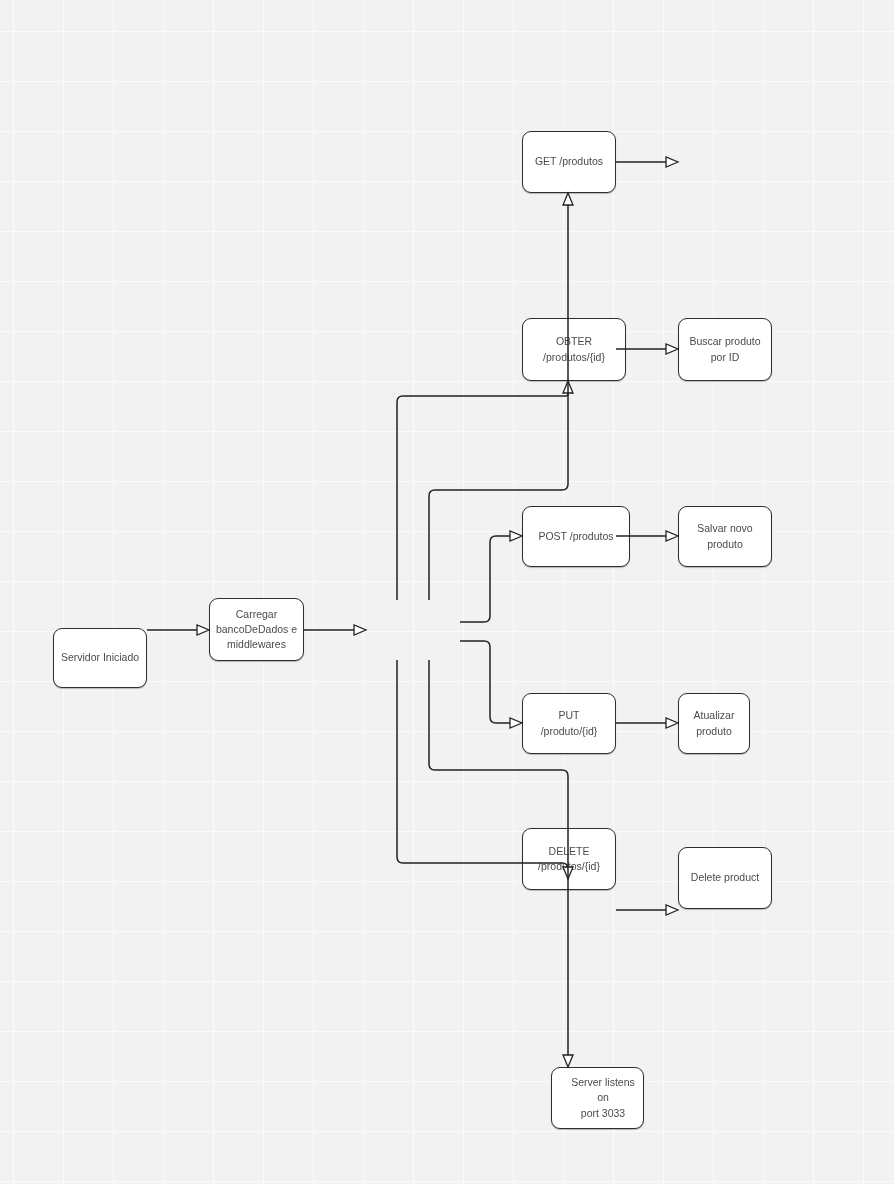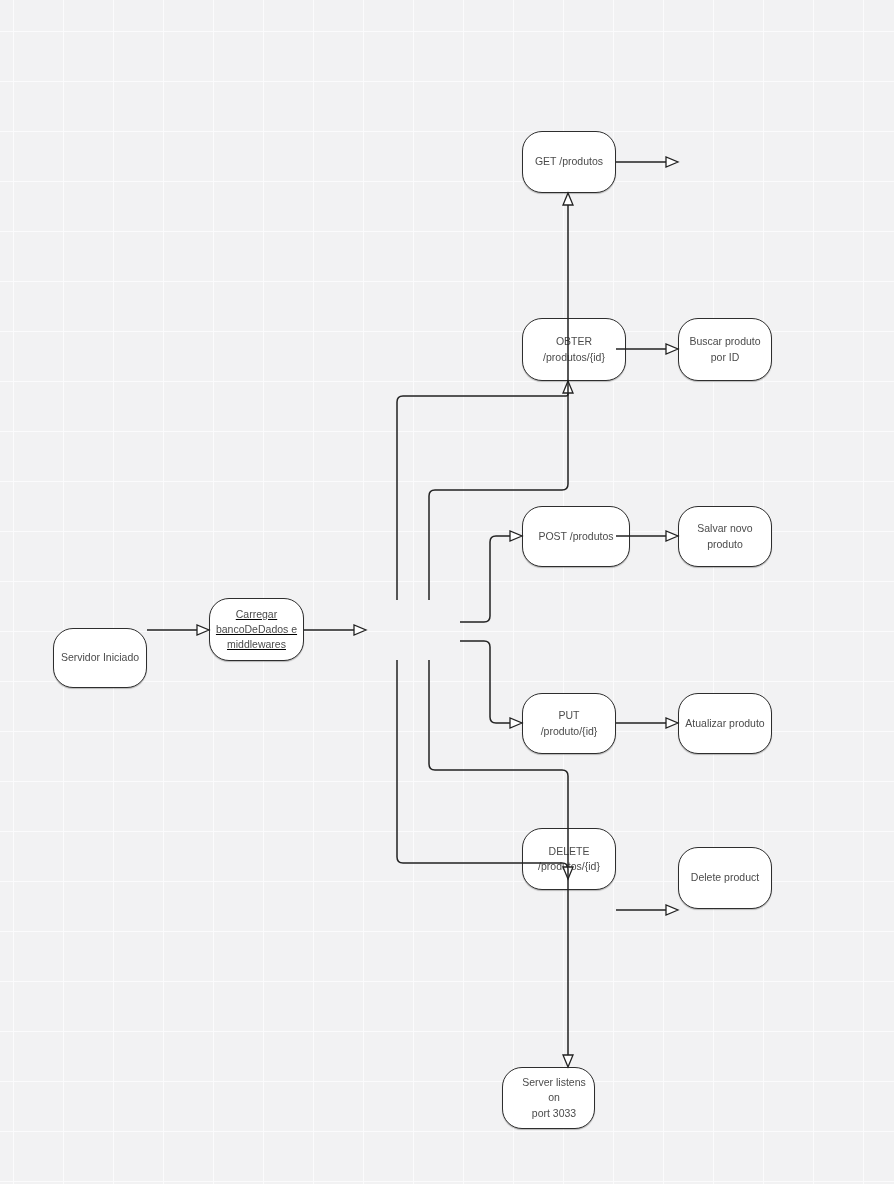--- a/index.html
+++ b/index.html
@@ -7,41 +7,41 @@
     position:relative;width:894px;height:1184px;overflow:hidden;
     background-color:#f2f2f3;
     background-image:
       linear-gradient(to right,#fbfbfc 1px,transparent 1px),
       linear-gradient(to bottom,#fbfbfc 1px,transparent 1px);
     background-size:50px 50px;
     background-position:13px 31px;
   }
   .node{
     position:absolute;box-sizing:border-box;
-    background:#ffffff;border:1.5px solid #2e2e2e;border-radius:20px;
+    background:#ffffff;border:1.5px solid #2e2e2e;border-radius:9px;
     display:flex;align-items:center;justify-content:center;
     text-align:center;padding:3px;cursor:pointer;
     box-shadow:0 1px 1px rgba(0,0,0,0.25);
   }
   .node-label{
     font-size:10.5px;line-height:1.45;color:#4b4b4b;
     white-space:pre-line;pointer-events:none;
   }
   #edge-layer{position:absolute;left:0;top:0;pointer-events:none;}
   .edge-path{fill:none;stroke:#222222;stroke-width:1.5px;}
   .edge-arrowhead{fill:#ffffff;stroke:#222222;stroke-width:1.3px;stroke-linejoin:miter;}
 </style>
 </head>
 <body>
 
 <div id="canvas" style="width: 894px; height: 1184px;">
   <div class="node" style="left: 53px; top: 628px; width: 94px; height: 60px; justify-content: center;">
       <div class="node-label">Servidor Iniciado</div>
     </div>
-    <div class="node" style="left: 209px; top: 598px; width: 95px; height: 63px; text-decoration: underline;">
+    <div class="node" style="left: 209px; top: 598px; width: 95px; height: 63px;">
       <div class="node-label">Carregar
 bancoDeDados e
 middlewares</div>
     </div>
     <div class="node" style="left: 522px; top: 131px; width: 94px; height: 62px;">
       <div class="node-label">GET /produtos</div>
     </div>
     <div class="node" style="left: 522px; top: 318px; width: 104px; height: 63px;">
       <div class="node-label">OBTER
 /produtos/{id}</div>
@@ -54,31 +54,31 @@
       <div class="node-label">POST /produtos</div>
     </div>
     <div class="node" style="left: 678px; top: 506px; width: 94px; height: 61px; align-items: center;">
       <div class="node-label">Salvar novo
 produto</div>
     </div>
     <div class="node" style="left: 522px; top: 693px; width: 94px; height: 61px;">
       <div class="node-label">PUT
 /produto/{id}</div>
     </div>
-    <div class="node" style="left: 678px; top: 693px; width: 94px; height: 61px; align-items: center;">
+    <div class="node" style="left: 678px; top: 693px; width: 72px; height: 61px; align-items: center;">
       <div class="node-label">Atualizar produto</div>
     </div>
     <div class="node" style="left: 522px; top: 828px; width: 94px; height: 62px;">
       <div class="node-label">DELETE
 /produtos/{id}</div>
     </div>
     <div class="node" style="left: 678px; top: 847px; width: 94px; height: 62px;">
       <div class="node-label">Delete product</div>
     </div>
-    <div class="node" style="left: 502px; top: 1067px; width: 93px; height: 62px; padding-left: 14px;">
+    <div class="node" style="left: 551px; top: 1067px; width: 93px; height: 62px; padding-left: 14px;">
       <div class="node-label">Server listens on
 port 3033</div>
     </div>
     <svg id="edge-layer" width="894" height="1184" viewBox="0 0 894 1184" xmlns="http://www.w3.org/2000/svg">
       <g>
         <path class="edge-path" d="M 147 630 L 198 630" style="stroke: rgb(34, 34, 34);"></path>
         <polygon class="edge-arrowhead" points="209,630 197,635 197,625" style="fill: rgb(255, 255, 255); stroke: rgb(34, 34, 34);"></polygon>
       </g>
       <g>
         <path class="edge-path" d="M 304 630 L 355 630" style="stroke: rgb(34, 34, 34);"></path>

